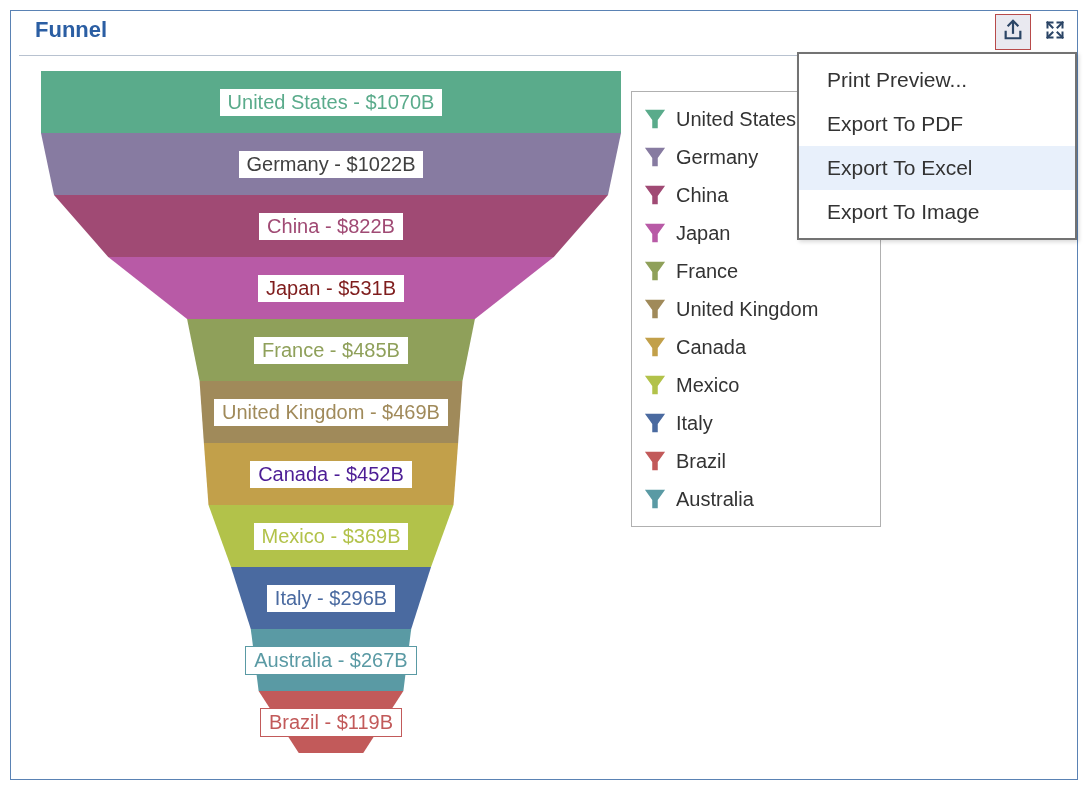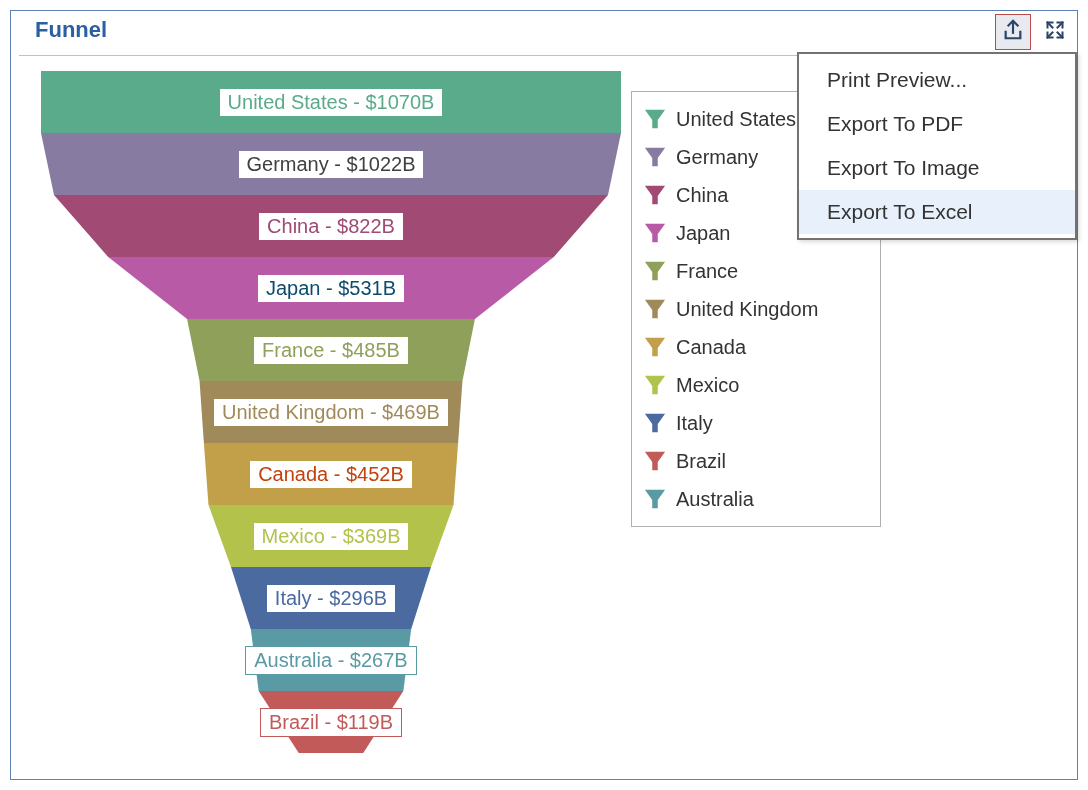--- a/index.html
+++ b/index.html
@@ -178,21 +178,21 @@
         </svg>
         <div class="slice-label-wrap">
           <div class="slice-label" style="color:#a04a74;border-color:#a04a74">China - $822B</div>
         </div>
       </div>
       <div class="funnel-slice" style="top: 186px;">
         <svg viewBox="0 0 580 62" preserveAspectRatio="none">
           <polygon points="67.21495327102804,0 512.785046728972,0 433.9158878504673,62 146.0841121495327,62" fill="#b85aa6"></polygon>
         </svg>
         <div class="slice-label-wrap">
-          <div class="slice-label" style="color:#0c4a6e;border-color:#b85aa6">Japan - $531B</div>
+          <div class="slice-label" style="color:#7f1d1d;border-color:#b85aa6">Japan - $531B</div>
         </div>
       </div>
       <div class="funnel-slice" style="top: 248px;">
         <svg viewBox="0 0 580 62" preserveAspectRatio="none">
           <polygon points="146.0841121495327,0 433.9158878504673,0 421.4485981308411,62 158.55140186915887,62" fill="#8fa05a"></polygon>
         </svg>
         <div class="slice-label-wrap">
           <div class="slice-label" style="color:#8fa05a;border-color:#8fa05a">France - $485B</div>
         </div>
       </div>
@@ -202,21 +202,21 @@
         </svg>
         <div class="slice-label-wrap">
           <div class="slice-label" style="color:#a08a5a;border-color:#a08a5a">United Kingdom - $469B</div>
         </div>
       </div>
       <div class="funnel-slice" style="top: 372px;">
         <svg viewBox="0 0 580 62" preserveAspectRatio="none">
           <polygon points="162.88785046728972,0 417.1121495327103,0 412.50467289719626,62 167.49532710280374,62" fill="#c2a04a"></polygon>
         </svg>
         <div class="slice-label-wrap">
-          <div class="slice-label" style="color:#c2410c;border-color:#c2a04a">Canada - $452B</div>
+          <div class="slice-label" style="color:#4c1d95;border-color:#c2a04a">Canada - $452B</div>
         </div>
       </div>
       <div class="funnel-slice" style="top: 434px;">
         <svg viewBox="0 0 580 62" preserveAspectRatio="none">
           <polygon points="167.49532710280374,0 412.50467289719626,0 390.0093457943925,62 189.99065420560748,62" fill="#b2c24a"></polygon>
         </svg>
         <div class="slice-label-wrap">
           <div class="slice-label" style="color:#b2c24a;border-color:#b2c24a">Mexico - $369B</div>
         </div>
       </div>
@@ -311,16 +311,16 @@
         <span class="legend-icon"><svg width="22" height="22" viewBox="0 0 24 24">
             <polygon points="1,2 23,2 15,13 15,22 9,22 9,13" fill="#5a9aa4"></polygon>
           </svg></span>
         <span>Australia</span>
       </div>
     </div>
 
   <div class="menu" id="menu">
       <div class="menu-item">Print Preview...</div>
       <div class="menu-item">Export To PDF</div>
+      <div class="menu-item hover">Export To Excel</div>
       <div class="menu-item">Export To Image</div>
-      <div class="menu-item hover">Export To Excel</div>
     </div>
 </div>
 
 </body></html>

